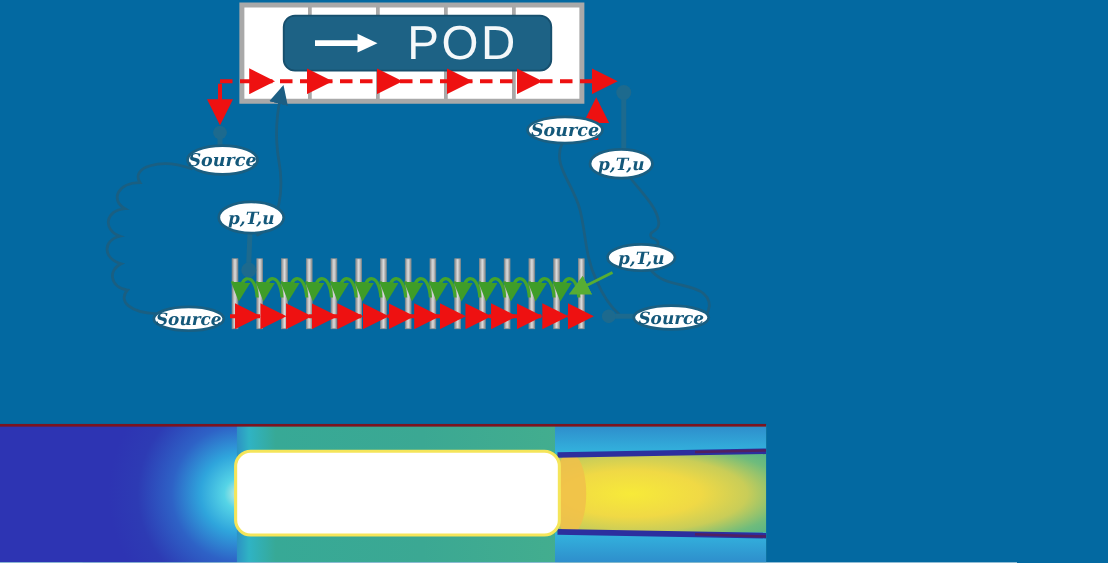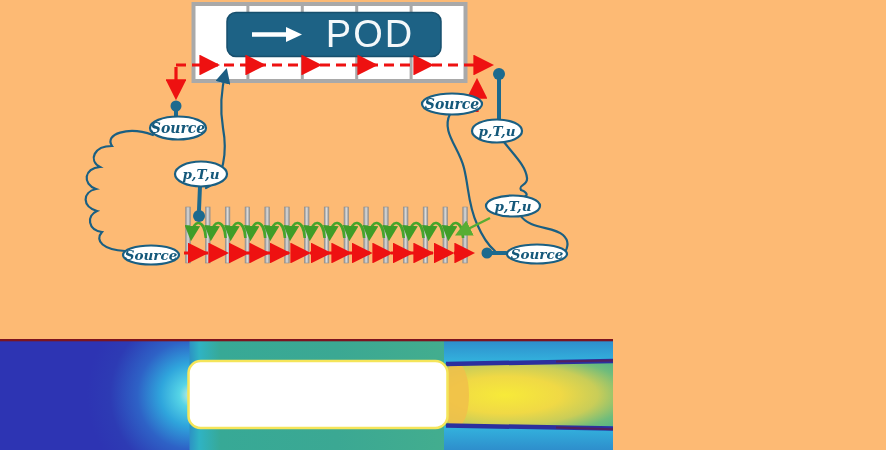--- a/index.html
+++ b/index.html
@@ -1,16 +1,16 @@
 <!DOCTYPE html>
 <html><head>
 <meta charset="utf-8">
 <style>
   html,body{margin:0;padding:0;background:#ffffff;}
-  .canvas{position:relative;width:886px;height:450px;background:#fdba74;overflow:hidden;
+  .canvas{position:relative;width:886px;height:450px;background:#0369a1;overflow:hidden;
           font-family:"Liberation Sans",sans-serif;}
   svg{position:absolute;left:0;top:0;}
   #field-svg{top:339px;}
   .script-label{font-family:"DejaVu Serif",serif;font-style:italic;font-weight:bold;fill:#14587a;}
   .pod-text{font-family:"Liberation Sans",sans-serif;font-size:38px;fill:#f4f8fa;letter-spacing:2px;}
   .ink{stroke:#1a5f82;fill:none;stroke-width:2.2;stroke-linecap:round;}
   .ellipse-node{fill:#ffffff;stroke:#1a5f82;stroke-width:2.2;}
   .pin-ball{fill:#1d6a8e;stroke:none;}
   .pin-stem{stroke:#1d6a8e;stroke-width:4;stroke-linecap:round;fill:none;}
   .red-line{stroke:#ee1111;stroke-width:3.2;fill:none;}

